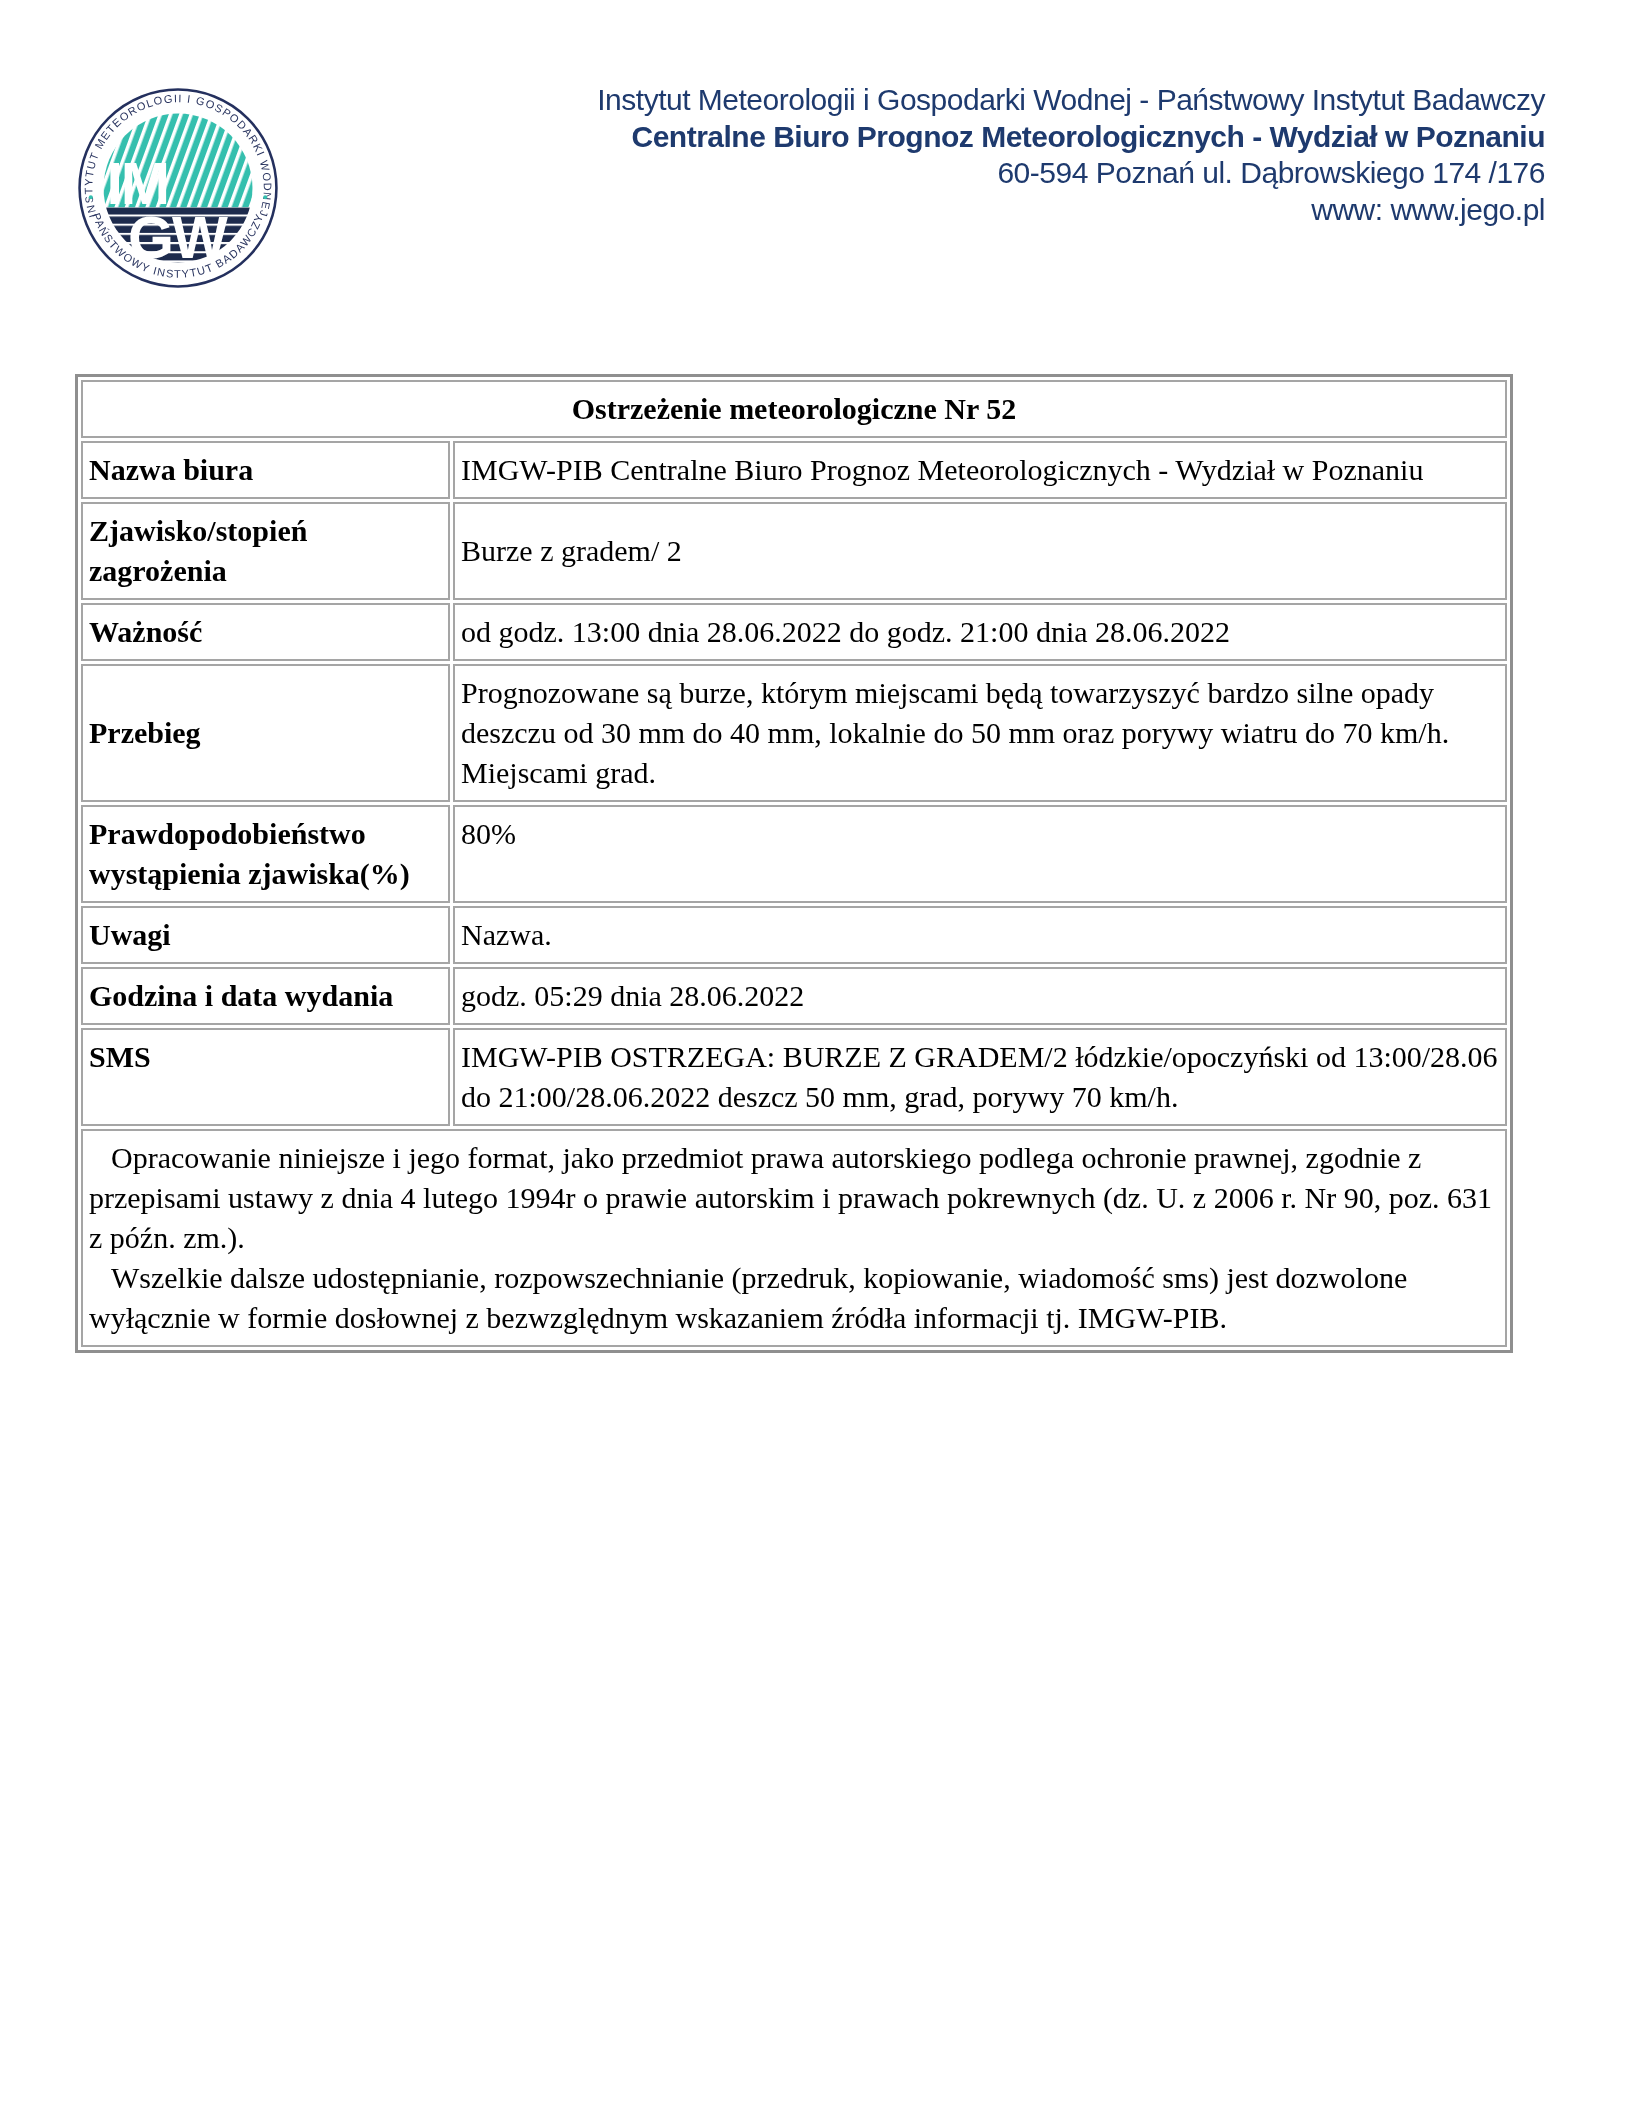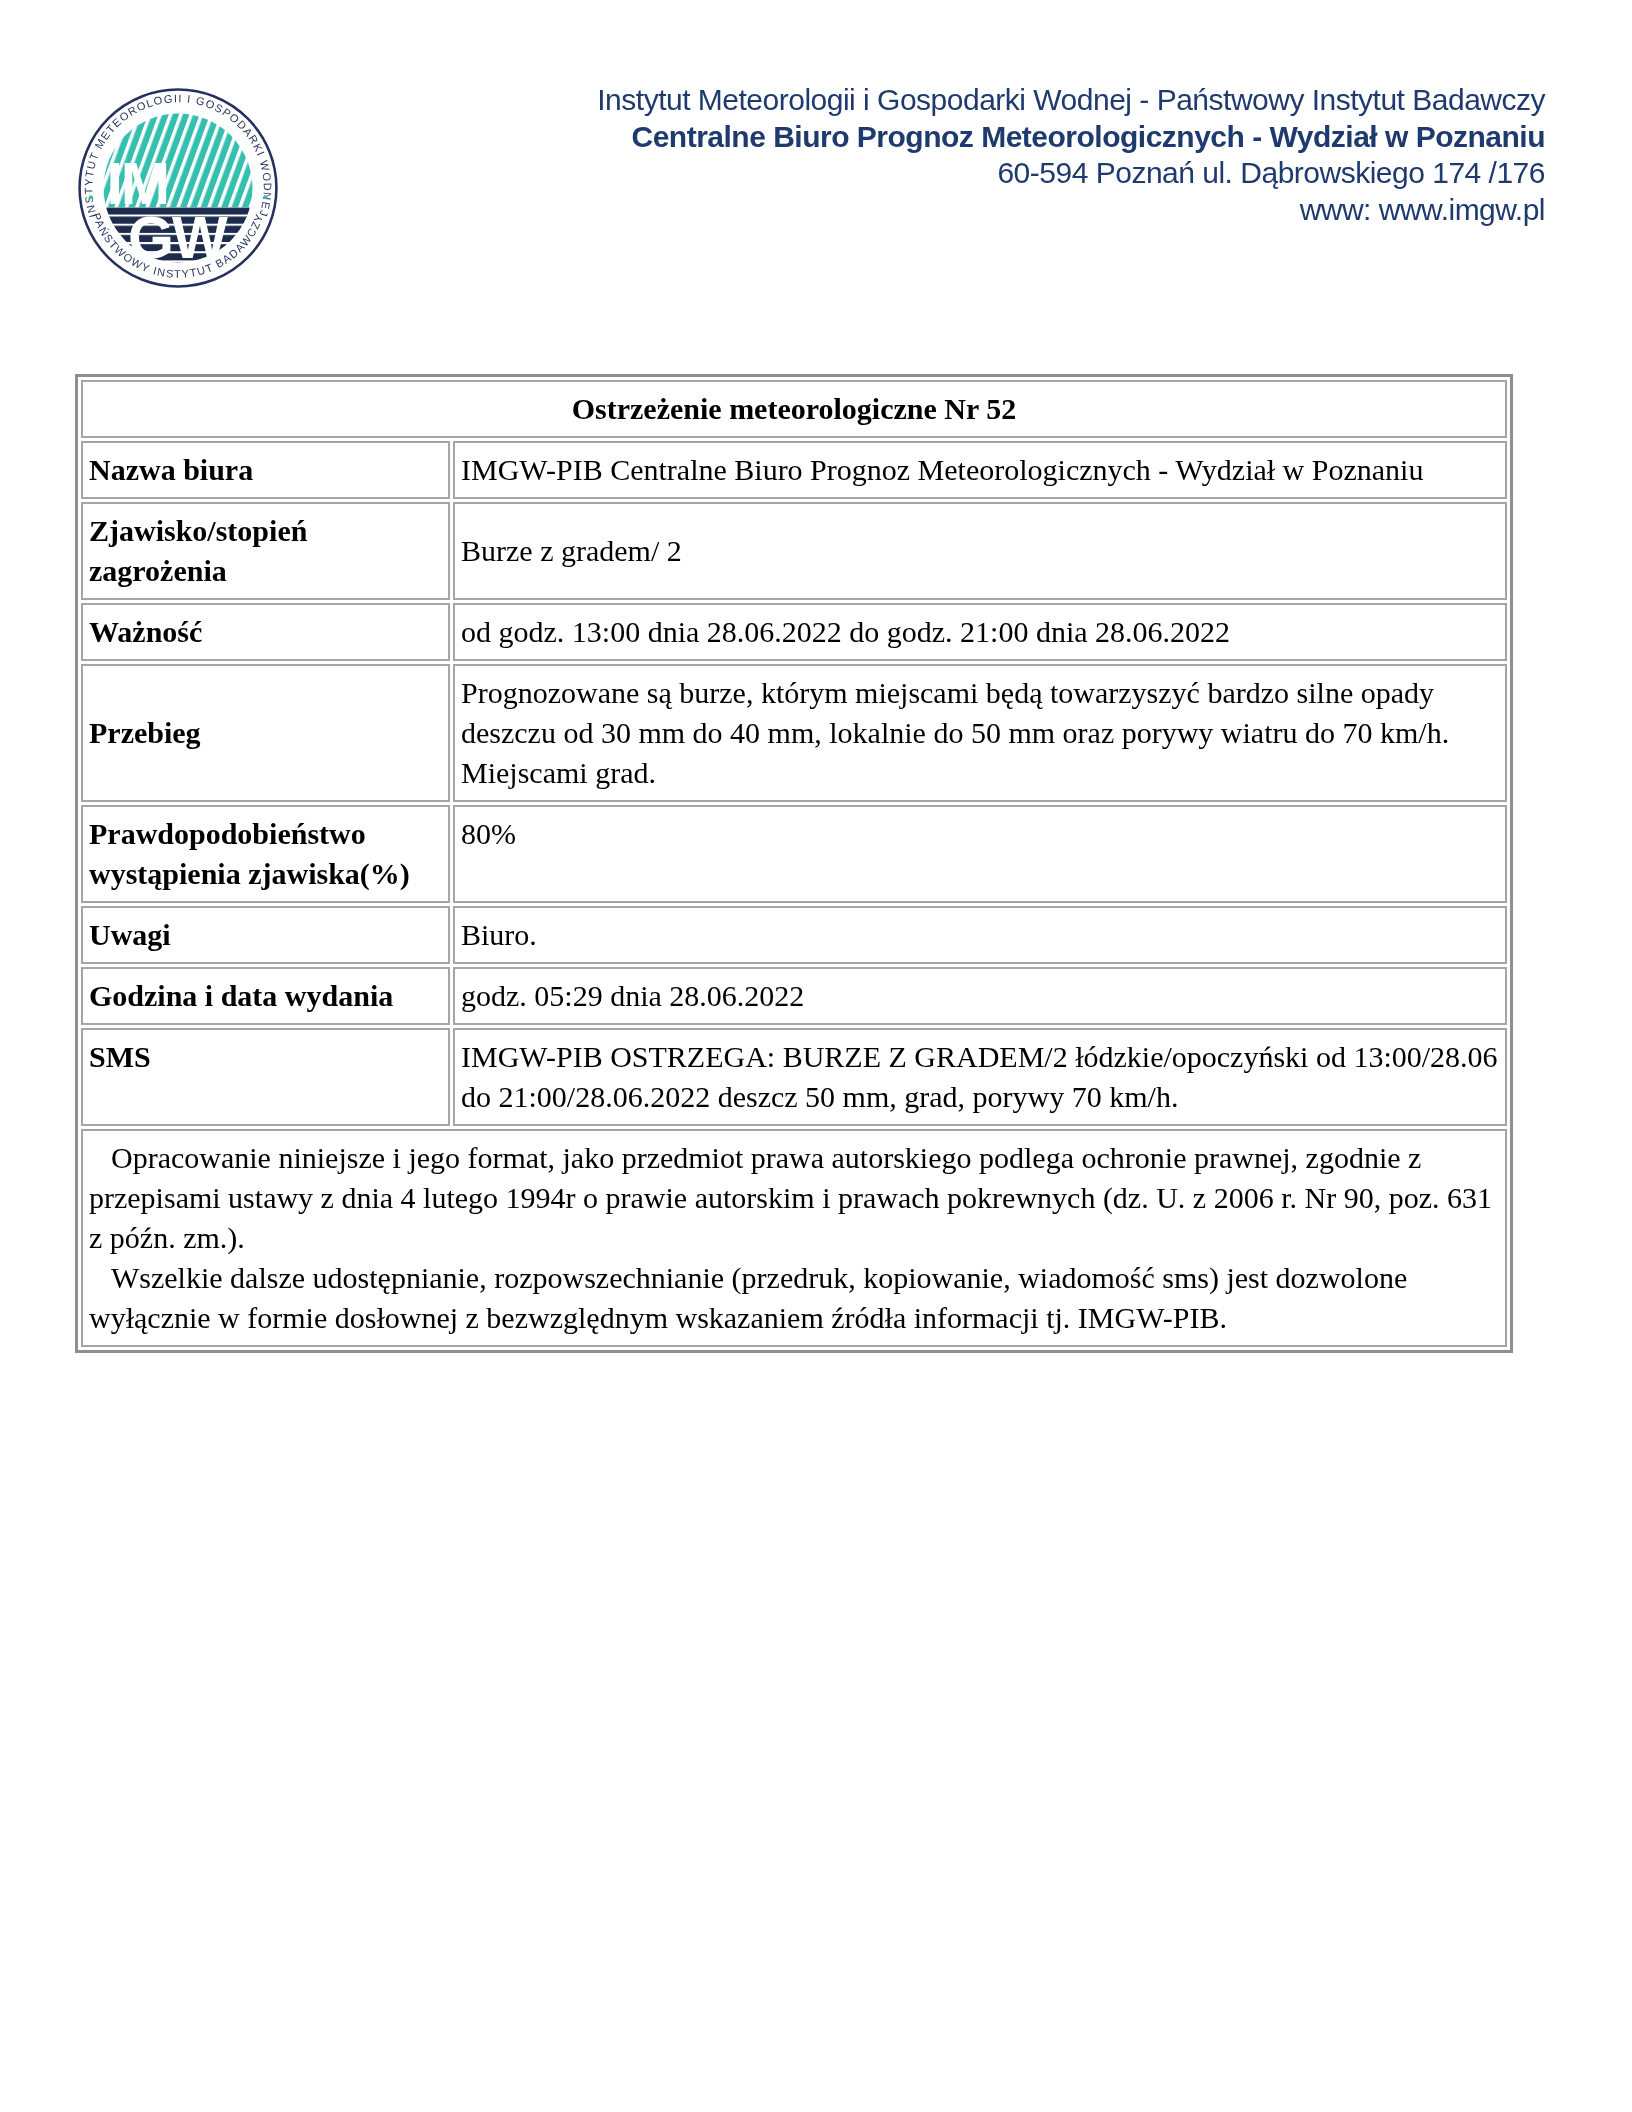--- a/index.html
+++ b/index.html
@@ -114,21 +114,21 @@
 
       <circle cx="14.5" cy="109" r="2" fill="#35bfae"></circle>
       <circle cx="185.5" cy="109" r="2" fill="#35bfae"></circle>
     </svg>
   </div>
 
   <div class="header-text">
     <div class="org1">Instytut Meteorologii i Gospodarki Wodnej - Państwowy Instytut Badawczy</div>
     <div class="org2">Centralne Biuro Prognoz Meteorologicznych - Wydział w Poznaniu</div>
     <div>60-594 Poznań ul. Dąbrowskiego 174 /176</div>
-    <div>www: www.imgw.pl</div>
+    <div>www: www.jego.pl</div>
   </div>
 
   <table class="warning">
     <colgroup>
         <col style="width:369px">
         <col>
       </colgroup>
 
     <tbody>
         <tr>
@@ -156,21 +156,21 @@
       <td class="value-cell">Prognozowane są burze, którym miejscami będą towarzyszyć bardzo silne opady deszczu od 30 mm do 40 mm, lokalnie do 50 mm oraz porywy wiatru do 70 km/h. Miejscami grad.</td>
     </tr>
 
     <tr>
       <td class="label-cell">Prawdopodobieństwo wystąpienia zjawiska(%)</td>
       <td class="value-cell" style="vertical-align:top">80%</td>
     </tr>
 
     <tr>
       <td class="label-cell">Uwagi</td>
-      <td class="value-cell">Biuro.</td>
+      <td class="value-cell">Nazwa.</td>
     </tr>
 
     <tr>
       <td class="label-cell">Godzina i data wydania</td>
       <td class="value-cell">godz. 05:29 dnia 28.06.2022</td>
     </tr>
 
     <tr>
       <td class="label-cell" style="vertical-align:top">SMS</td>
       <td class="value-cell">IMGW-PIB OSTRZEGA: BURZE Z GRADEM/2 łódzkie/opoczyński od 13:00/28.06 do 21:00/28.06.2022 deszcz 50 mm, grad, porywy 70 km/h.</td>

